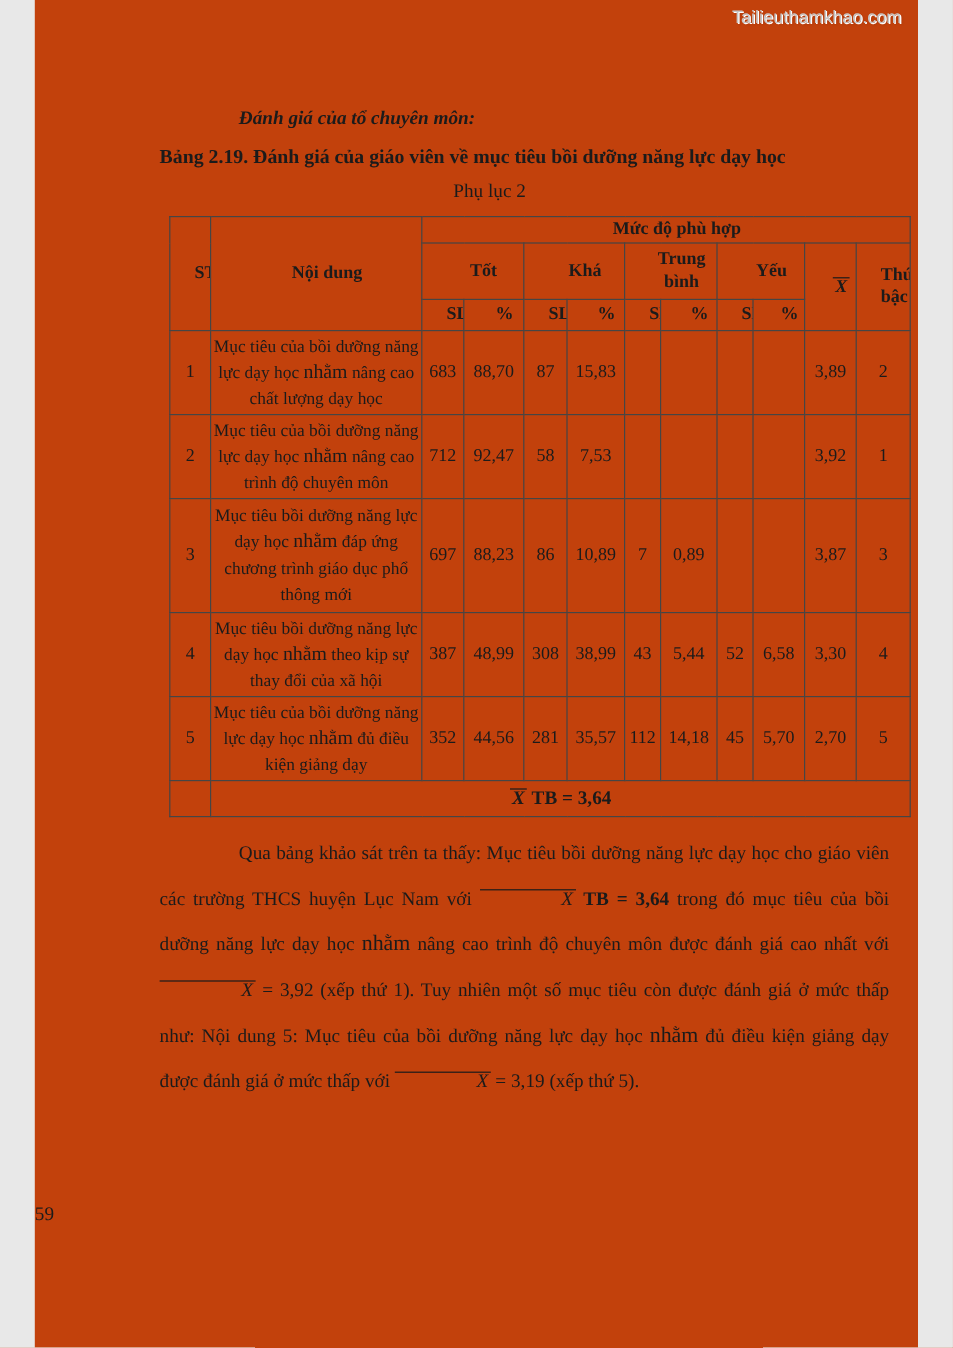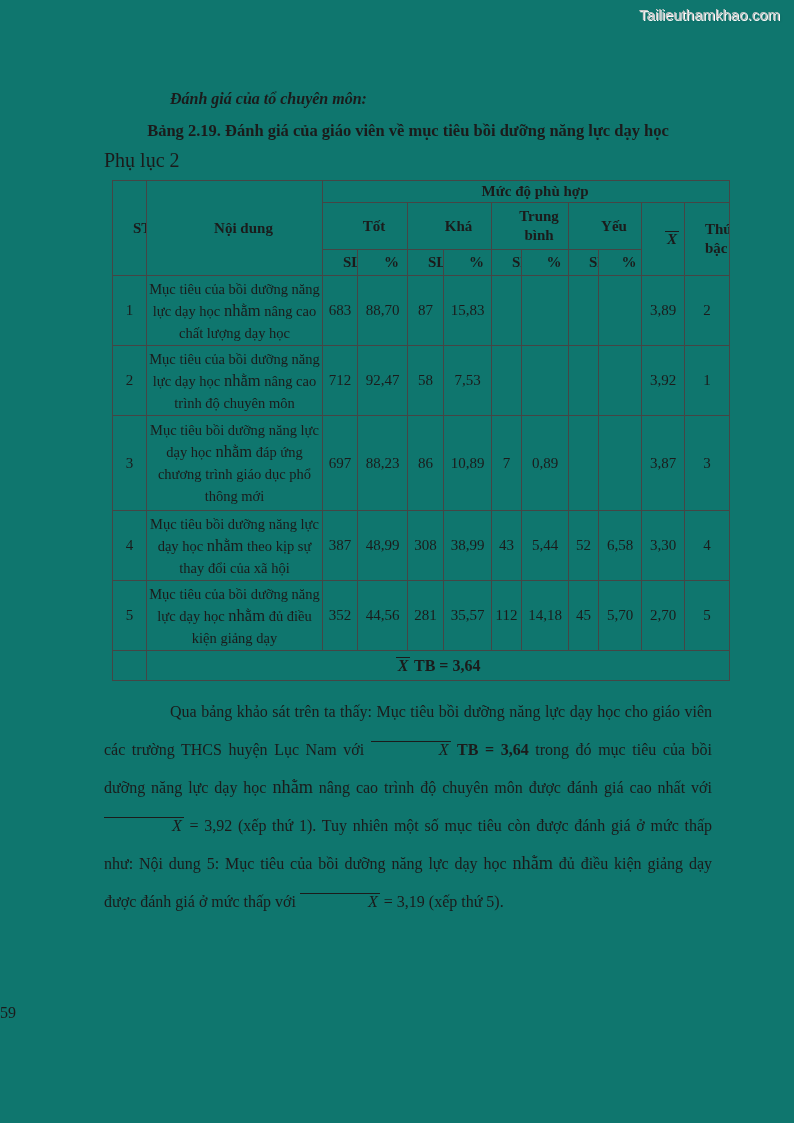--- a/index.html
+++ b/index.html
@@ -1,45 +1,45 @@
 <!DOCTYPE html>
 <html lang="vi"><head>
 <meta charset="utf-8">
 <style>
   html,body{margin:0;padding:0;background:#e8e8e8;}
   .page{
     position:relative;
-    width:794px;height:1123px;
+    width:736px;height:1123px;
     margin:0 auto;
-    background:#0f766e;
+    background:#c2410c;
     font-family:"Liberation Serif", serif;
     color:#1b1b1b;
     overflow:hidden;
     box-sizing:border-box;
     padding:88px 82px 0 104px;
   }
   .watermark{
     position:absolute;top:6px;right:14px;
     font-family:"Liberation Sans", sans-serif;
     font-size:15px;
     color:#c6c6c6;
     text-shadow:1px 1px 0 #ffffff, 2px 2px 2px rgba(0,0,0,0.10);
   }
   .kicker{
     margin:0 0 6px 66px;
     font-weight:bold;font-style:italic;
     font-size:16px;line-height:22px;
   }
   .tbl-title{
-    margin:0;text-align:center;
+    margin:0;
     font-weight:bold;font-size:16.5px;line-height:30px;
   }
   .annex{
-    margin:0 0 6px 0;
-    font-size:20px;line-height:28px;font-weight:normal;
+    margin:0 0 6px 0;text-align:center;
+    font-size:16px;line-height:28px;font-weight:normal;
   }
   table.survey{
     table-layout:fixed;
     border-collapse:collapse;
     width:617px;
     margin-left:8px;
     font-size:15px;
   }
   table.survey th, table.survey td{
     border:1.5px solid #454545;

